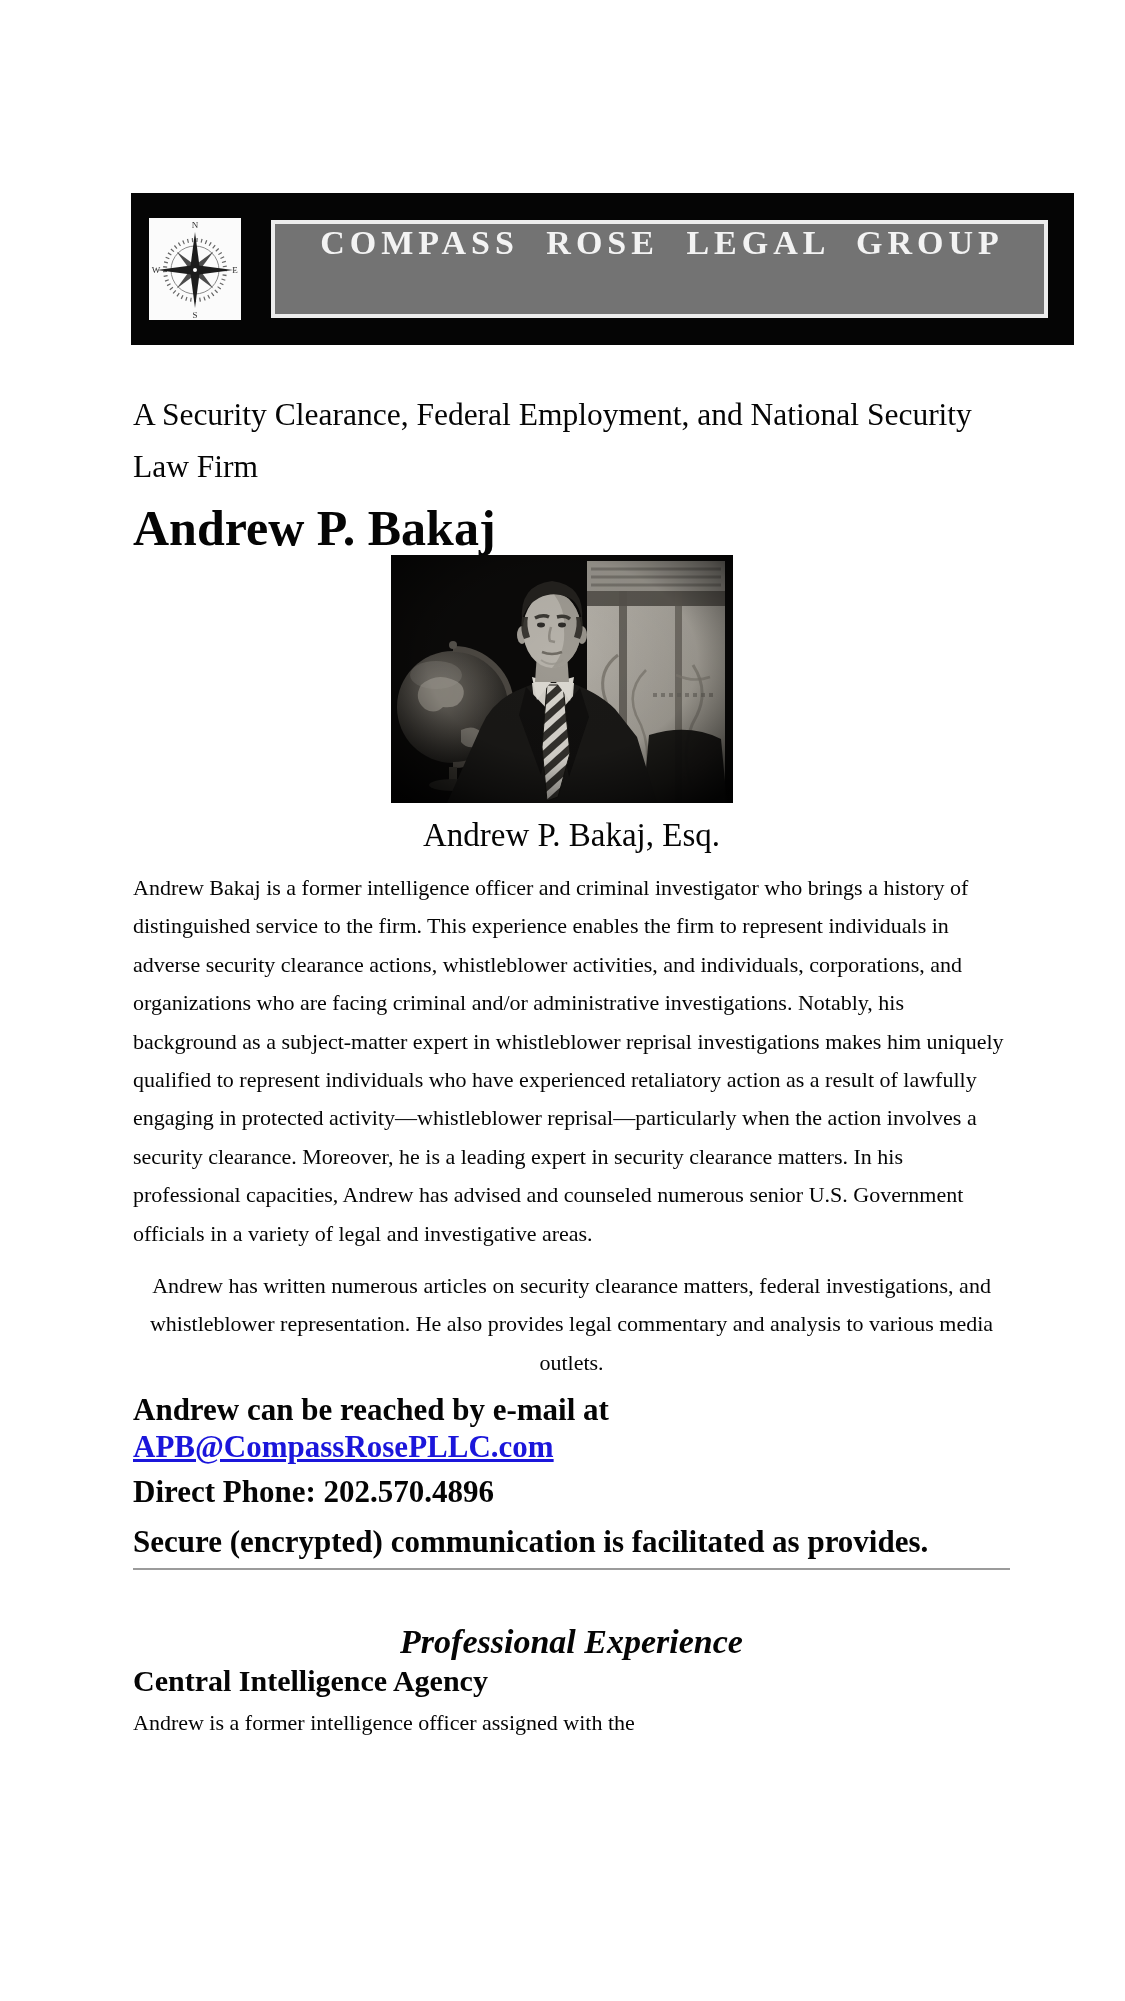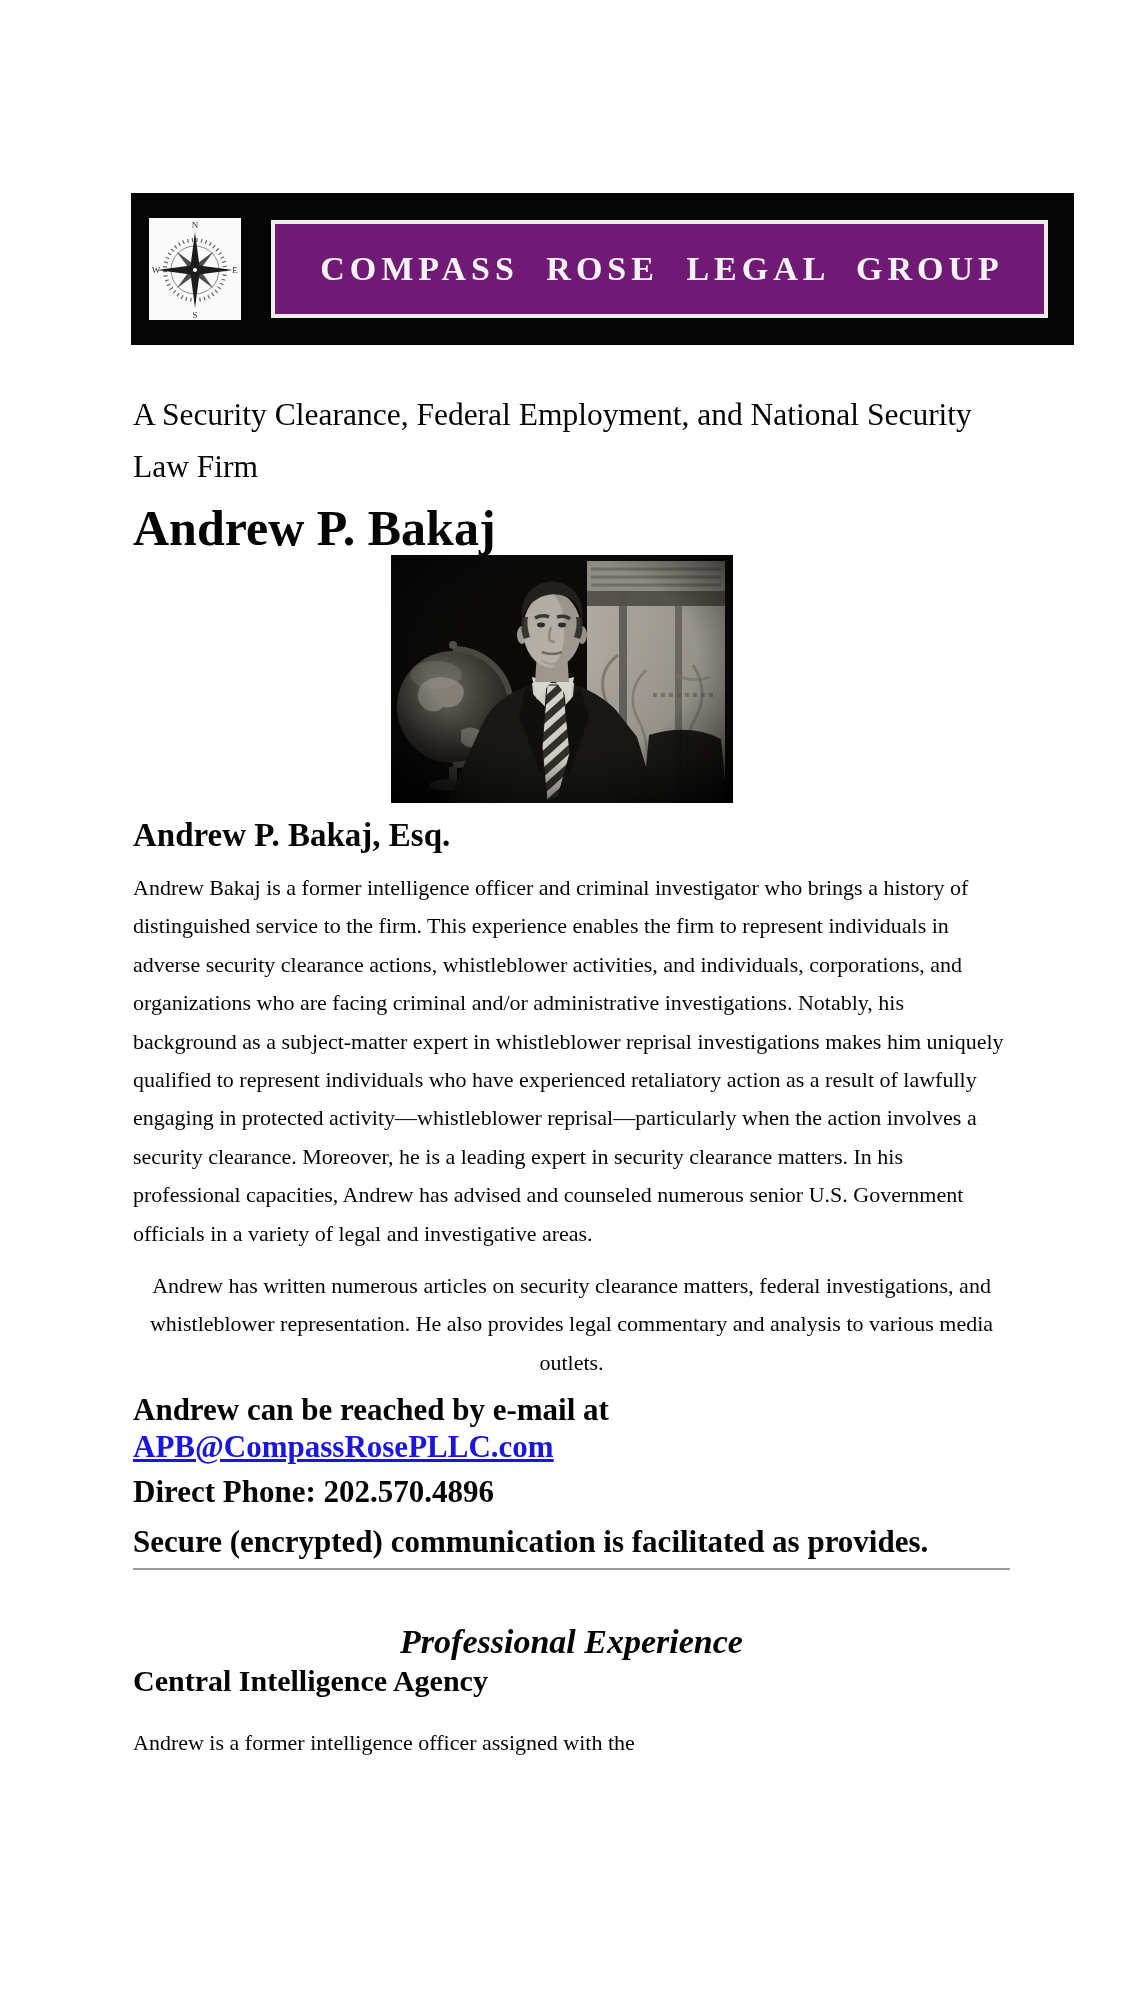--- a/index.html
+++ b/index.html
@@ -17,22 +17,22 @@
     background:#050505;
   }
   .logo-box {
     position:absolute; left:18px; top:25px;
     width:92px; height:102px;
     background:#fbfbfb;
   }
   .brand-box {
     position:absolute; left:140px; right:26px; top:27px; bottom:27px;
     border:4px solid #ededed;
-    display:flex; align-items:center; justify-content:center;
-    background:#701a75;
+    display:flex; align-items:flex-start; justify-content:center;
+    background:#737373;
   }
   .brand-text {
     color:#f3f3f3;
     font-size:34px; font-weight:bold;
     letter-spacing:5px; word-spacing:14px;
     white-space:nowrap;
     padding-left:5px;
   }
   
   .content { margin-left:133px; width:877px; }
@@ -45,22 +45,22 @@
     margin-top:10px;
     font-size:50px; line-height:50px; font-weight:bold;
   }
   .photo {
     margin:2px 0 0 258px;
     width:342px; height:248px;
     line-height:0;
   }
   .caption {
     margin-top:12px;
-    font-size:33px; line-height:40px; font-weight:bold;
-    text-align:left;
+    font-size:33px; line-height:40px; font-weight:normal;
+    text-align:center;
   }
   .body-para {
     font-size:22px; line-height:38.4px;
   }
   .para1 { margin-top:14px; }
   .para2 { margin-top:14px;text-align:center; }
   .contact-line {
     text-align:left; font-weight:bold;
     font-size:31px; line-height:37px;
   }
@@ -75,21 +75,21 @@
   }
   h2.section-title {
     margin-top:52px;
     font-size:34px; line-height:40px; font-weight:bold;
     text-align:center;
     font-style:italic;
   }
   h3.org-title {
     font-size:30px; line-height:38px; font-weight:bold;
   }
-  .exp-para { margin-top:24px; }
+  .exp-para { margin-top:4px; }
 </style>
 </head>
 <body>
 
 <div class="banner" style="background: rgb(5, 5, 5);">
   <div class="logo-box">
     <svg viewBox="0 0 92 102" width="92" height="102">
       <rect width="92" height="102" fill="#fbfbfb"></rect>
       <circle cx="46" cy="52" r="30" fill="none" stroke="#4a4a4a" stroke-width="4" stroke-dasharray="1.2 3.4" opacity="0.85"></circle>
       <circle cx="46" cy="52" r="24" fill="none" stroke="#8a8a8a" stroke-width="1"></circle>

